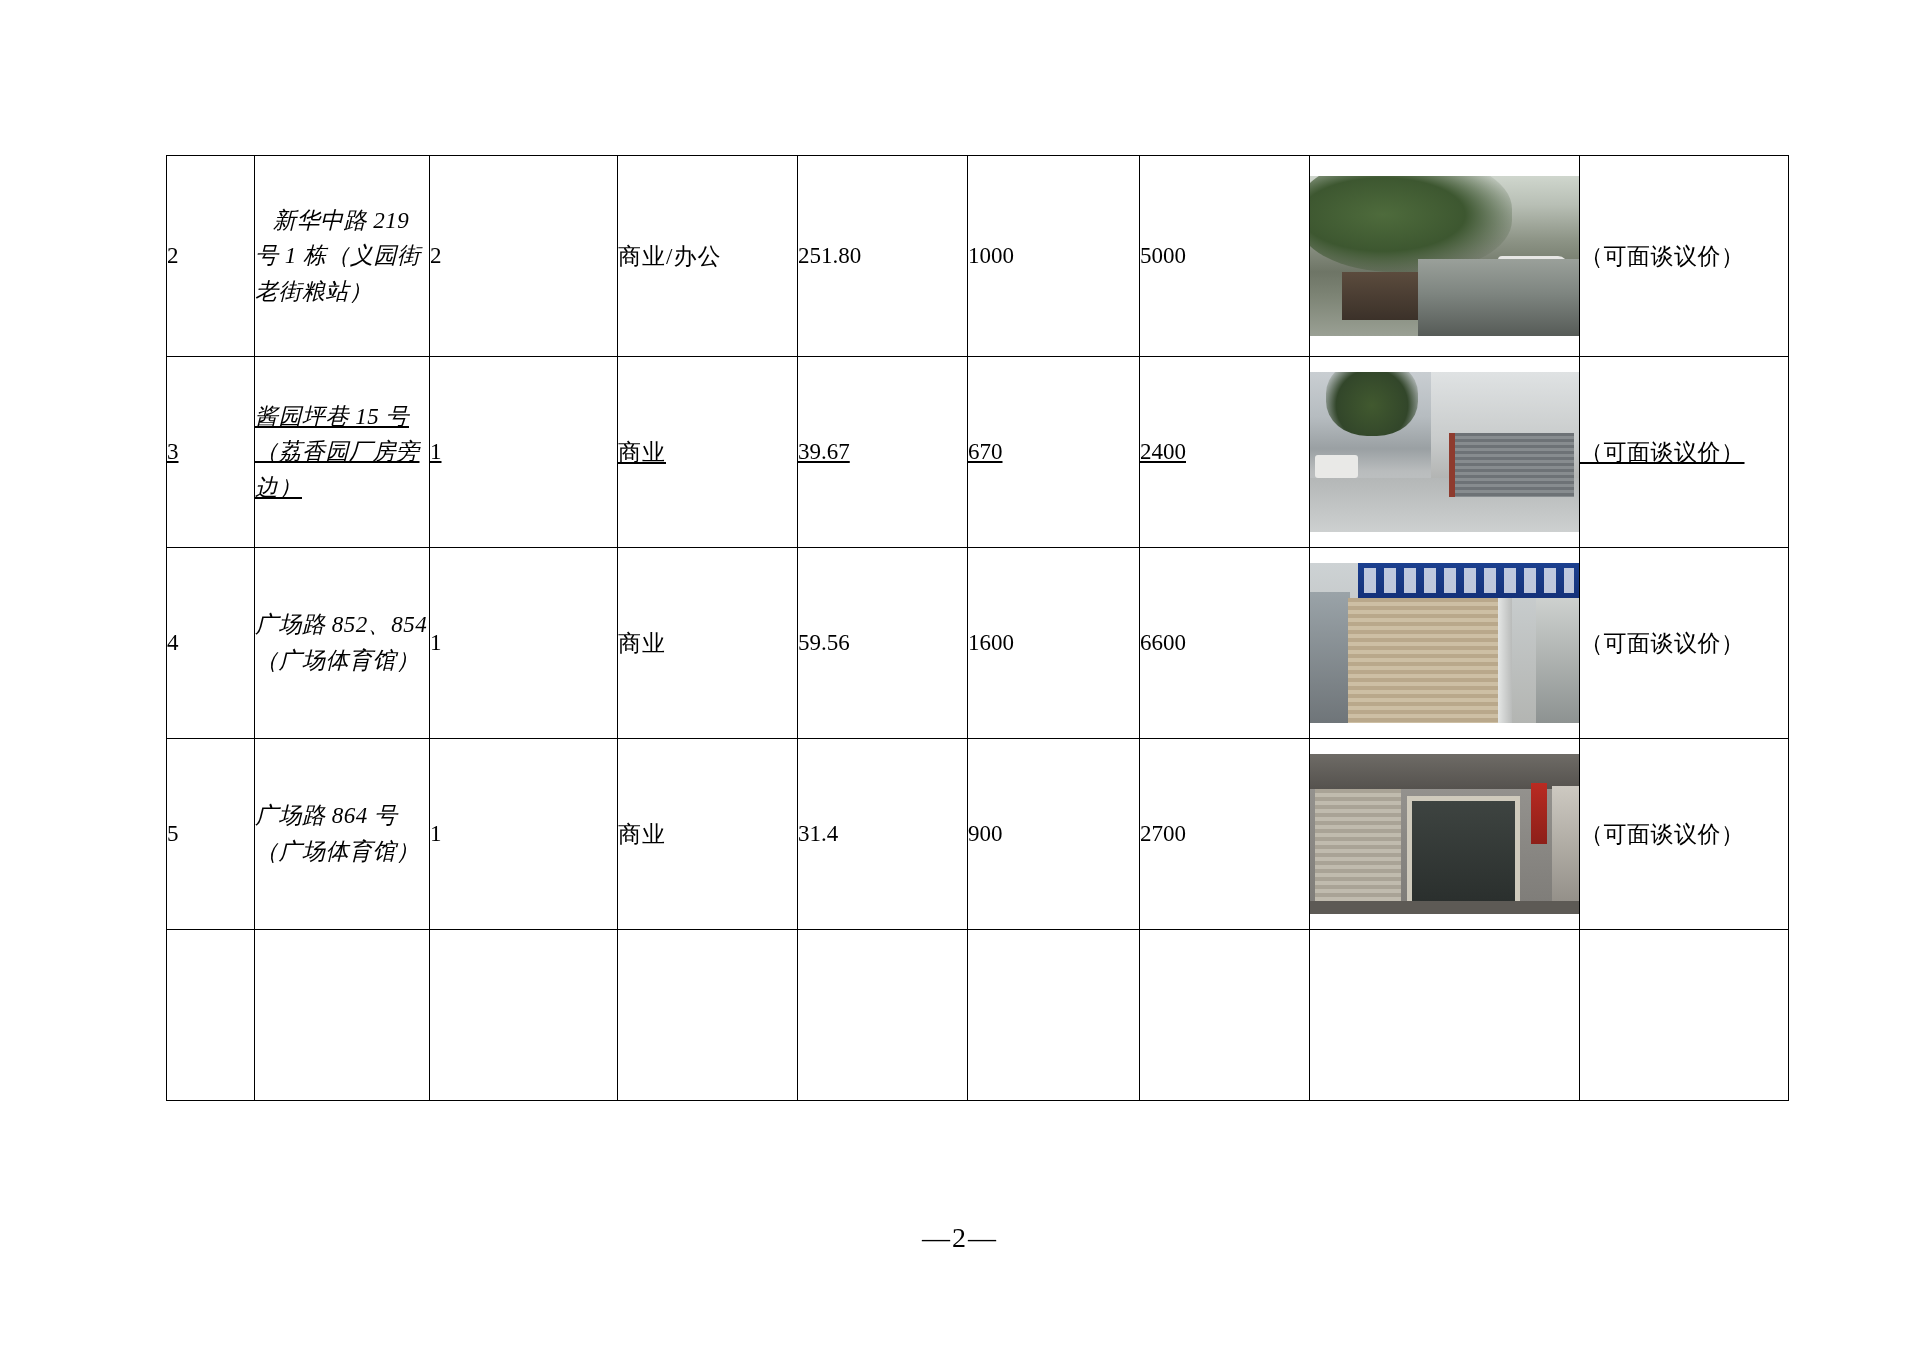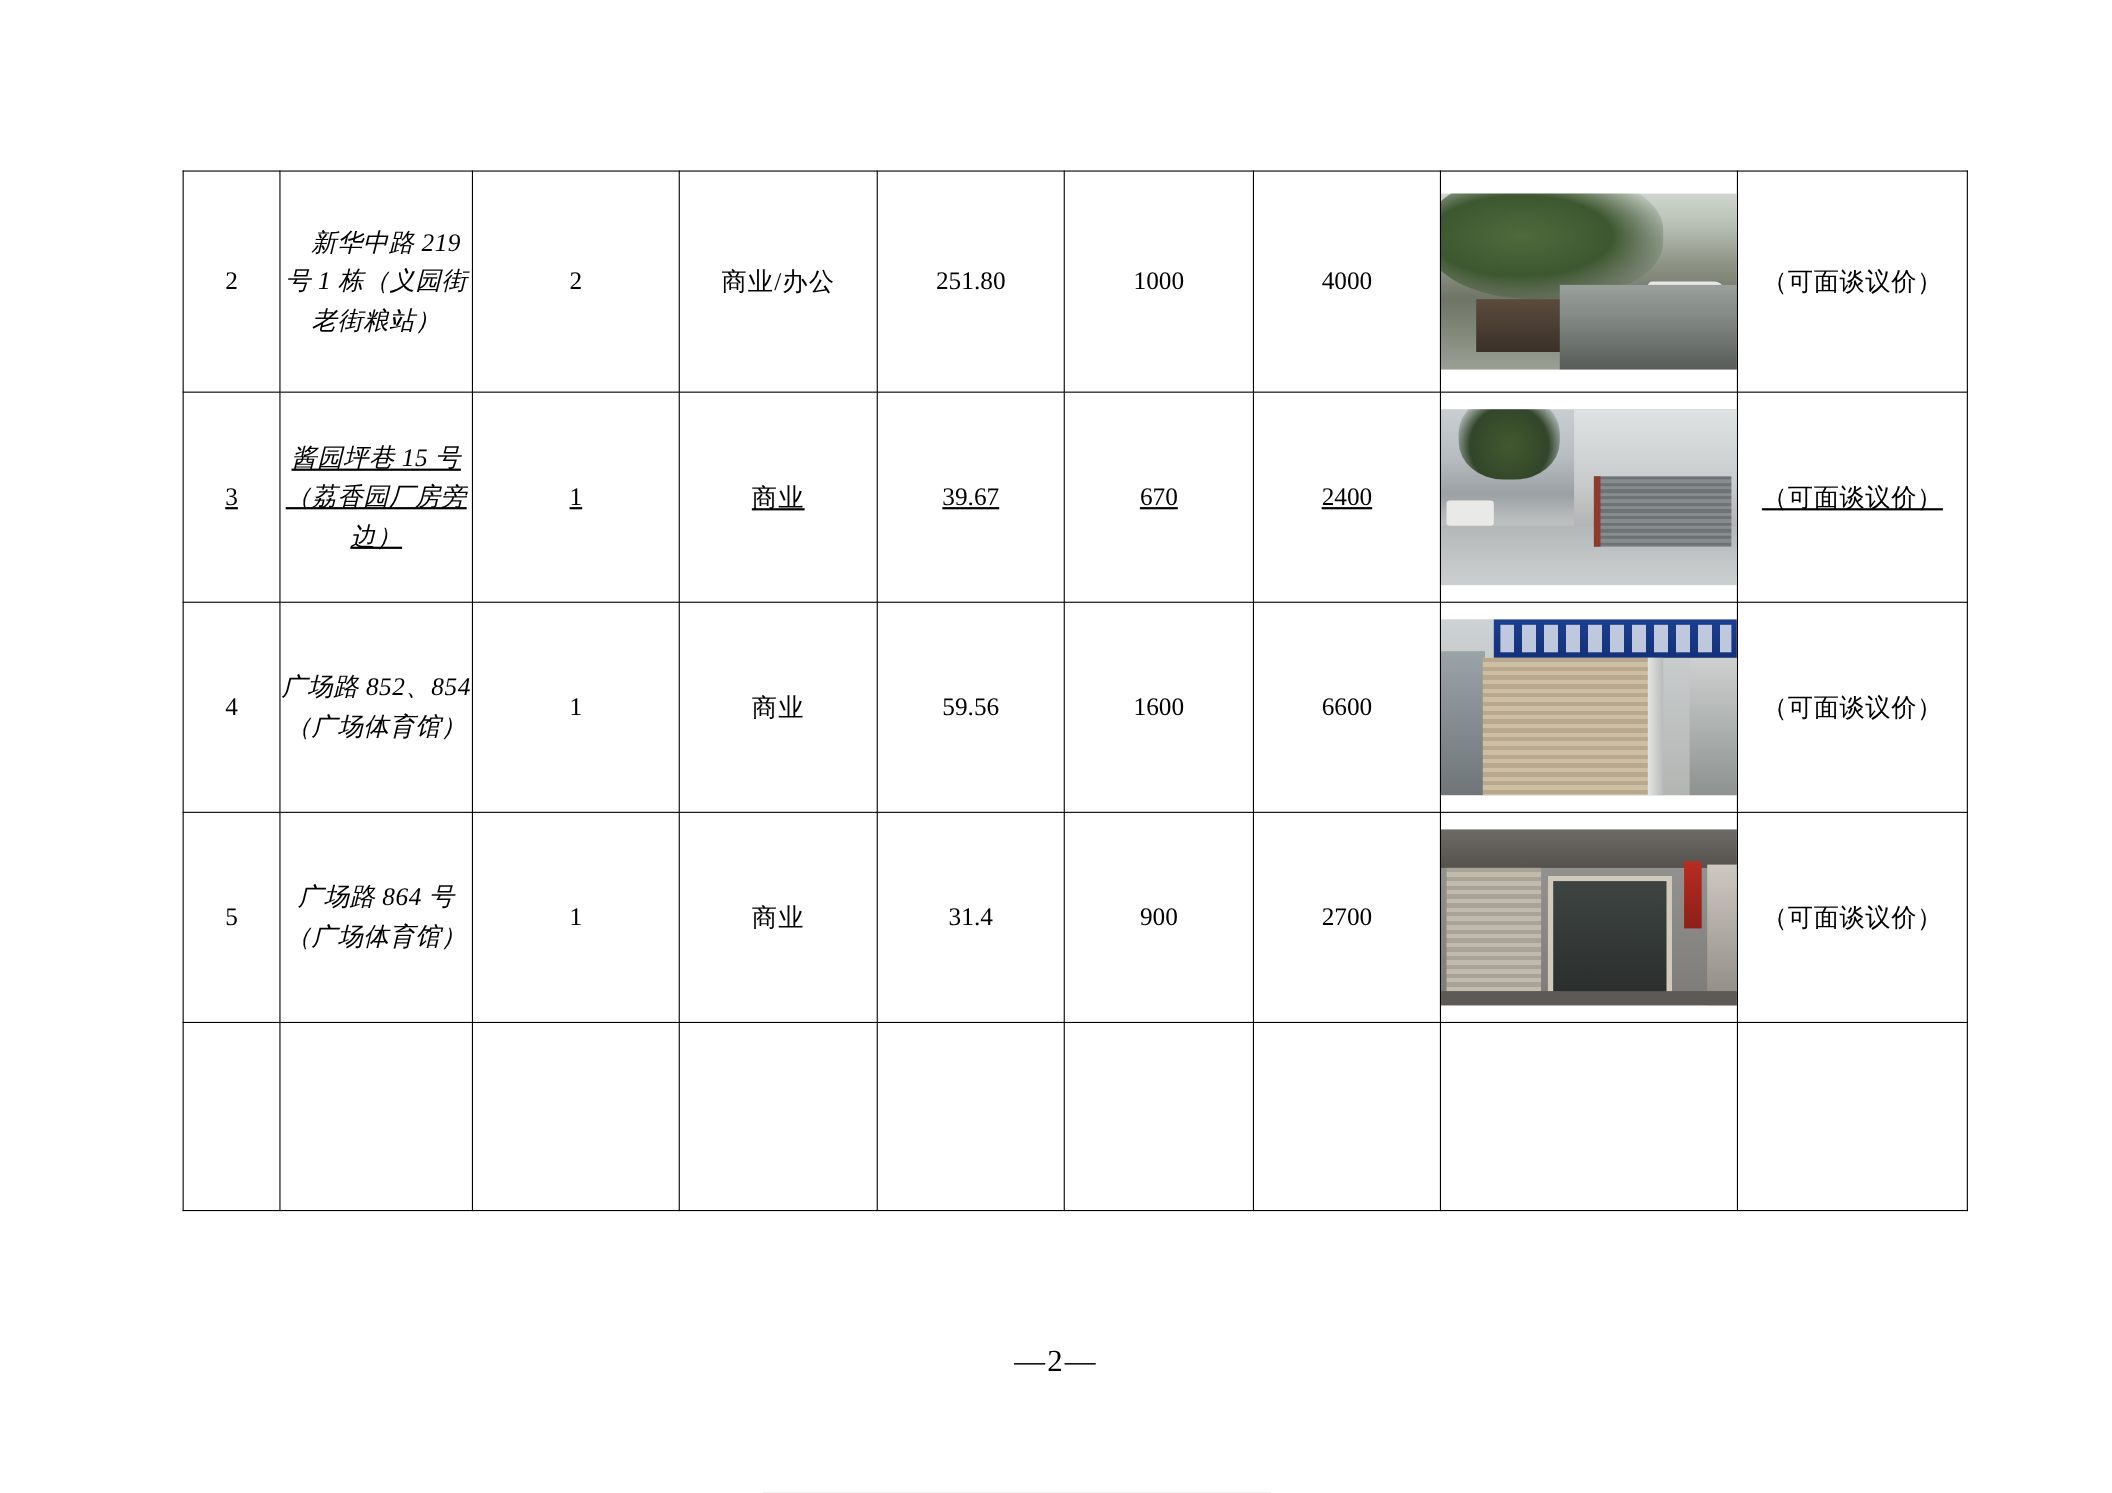--- a/index.html
+++ b/index.html
@@ -23,21 +23,20 @@
     left: 166px;
     top: 155px;
     width: 1622px;
     border-collapse: collapse;
     table-layout: fixed;
   }
   .doc-table td {
     border: 1.5px solid #000000;
     padding: 0;
     vertical-align: middle;
-    text-align: center;
     font-size: 23px;
     color: #000000;
   }
   .col-no    { width: 88px; }
   .col-addr  { width: 175px; }
   .col-cnt   { width: 188px; }
   .col-type  { width: 180px; }
   .col-area  { width: 170px; }
   .col-price { width: 172px; }
   .col-total { width: 170px; }
@@ -323,21 +322,21 @@
         <col class="col-note">
     </colgroup>
     <tbody>
       <tr class="row-1">
         <td class="num-cell">2</td>
         <td class="addr-cell indent">新华中路 219 号 1 栋（义园街老街粮站）</td>
         <td class="num-cell">2</td>
         <td class="type-cell">商业/办公</td>
         <td class="num-cell">251.80</td>
         <td class="num-cell">1000</td>
-        <td class="num-cell">4000</td>
+        <td class="num-cell">5000</td>
         <td class="img-cell">
           <span class="photo photo-1">
             <span class="ph-shop"></span>
               <span class="ph-car"></span>
               <span class="ph-scooter"></span>
           </span>
         </td>
         <td class="note-cell">（可面谈议价）</td>
       </tr>
 

